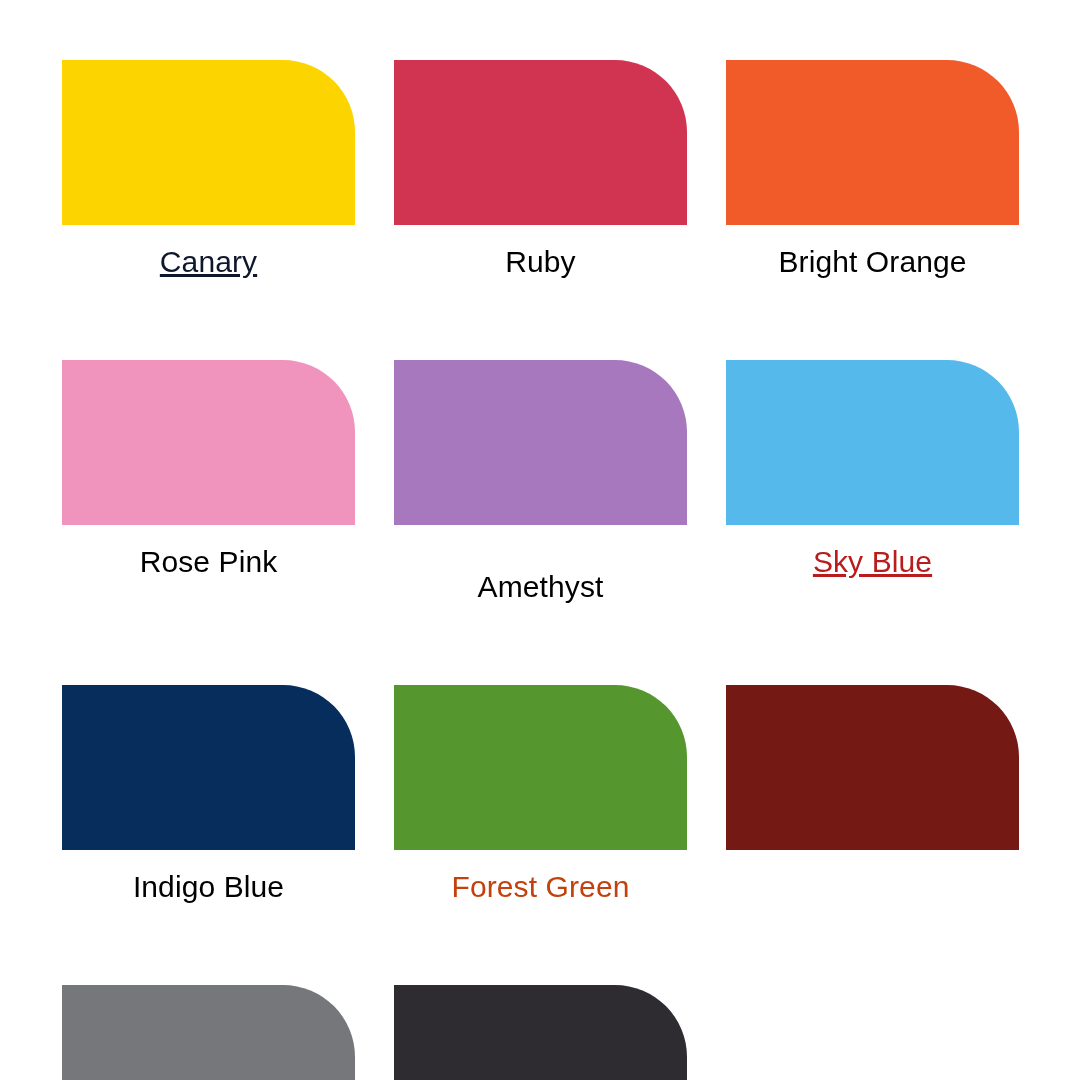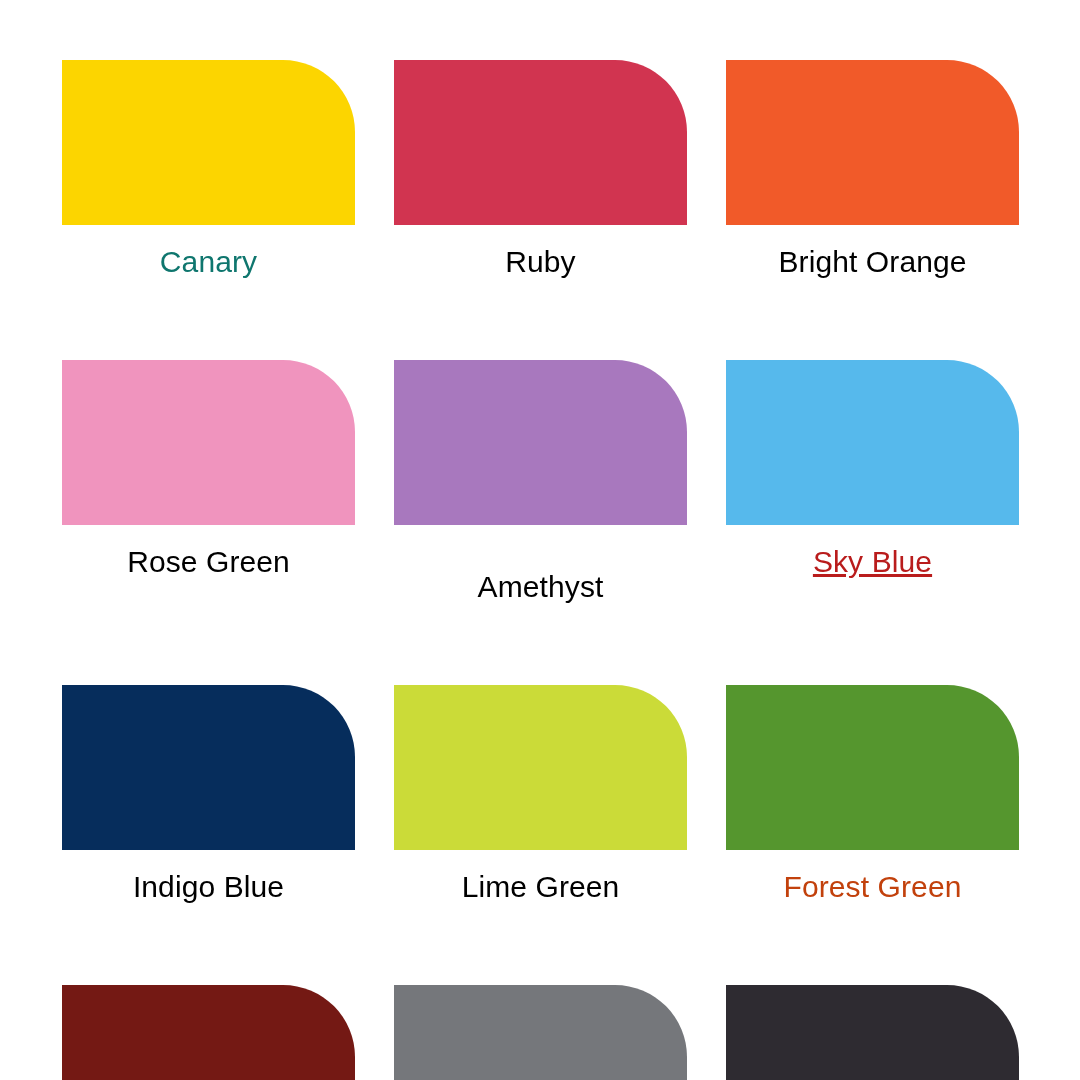--- a/index.html
+++ b/index.html
@@ -64,57 +64,53 @@
   }
 </style>
 </head>
 <body style="background-color: rgb(255, 255, 255);">
 
 <div id="palette-board" style="background-color: rgb(255, 255, 255);">
   <div class="swatch-grid">
 
     <div class="swatch-cell">
       <span class="swatch-chip" style="background-color: rgb(252, 213, 0);"></span>
-      <span class="swatch-label" style="color: #0f766e;">Canary</span>
+      <span class="swatch-label" style="color: #0f172a; text-decoration: underline;">Canary</span>
     </div>
 
     <div class="swatch-cell">
       <span class="swatch-chip" style="background-color: rgb(209, 52, 80);"></span>
       <span class="swatch-label" style="color: rgb(0, 0, 0);">Ruby</span>
     </div>
 
     <div class="swatch-cell">
       <span class="swatch-chip" style="background-color: rgb(241, 90, 41);"></span>
       <span class="swatch-label" style="color: rgb(0, 0, 0);">Bright Orange</span>
     </div>
 
     <div class="swatch-cell">
       <span class="swatch-chip" style="background-color: rgb(240, 148, 190);"></span>
-      <span class="swatch-label" style="color: rgb(0, 0, 0);">Rose Green</span>
+      <span class="swatch-label" style="color: rgb(0, 0, 0);">Rose Pink</span>
     </div>
 
     <div class="swatch-cell">
       <span class="swatch-chip" style="background-color: rgb(168, 120, 190);"></span>
       <span class="swatch-label" style="color: rgb(0, 0, 0); margin-top: 47px;">Amethyst</span>
     </div>
 
     <div class="swatch-cell">
       <span class="swatch-chip" style="background-color: rgb(86, 185, 236);"></span>
       <span class="swatch-label" style="color: #b91c1c; text-decoration: underline;">Sky Blue</span>
     </div>
 
     <div class="swatch-cell">
       <span class="swatch-chip" style="background-color: rgb(6, 45, 92);"></span>
       <span class="swatch-label" style="color: rgb(0, 0, 0);">Indigo Blue</span>
     </div>
 
-    <div class="swatch-cell">
-      <span class="swatch-chip" style="background-color: rgb(203, 219, 56);"></span>
-      <span class="swatch-label" style="color: rgb(0, 0, 0);">Lime Green</span>
-    </div>
 
     <div class="swatch-cell">
       <span class="swatch-chip" style="background-color: rgb(85, 150, 46);"></span>
       <span class="swatch-label" style="color: #c2410c;">Forest Green</span>
     </div>
 
     <div class="swatch-cell">
       <span class="swatch-chip" style="background-color: rgb(116, 25, 20);"></span>
 
     </div>

